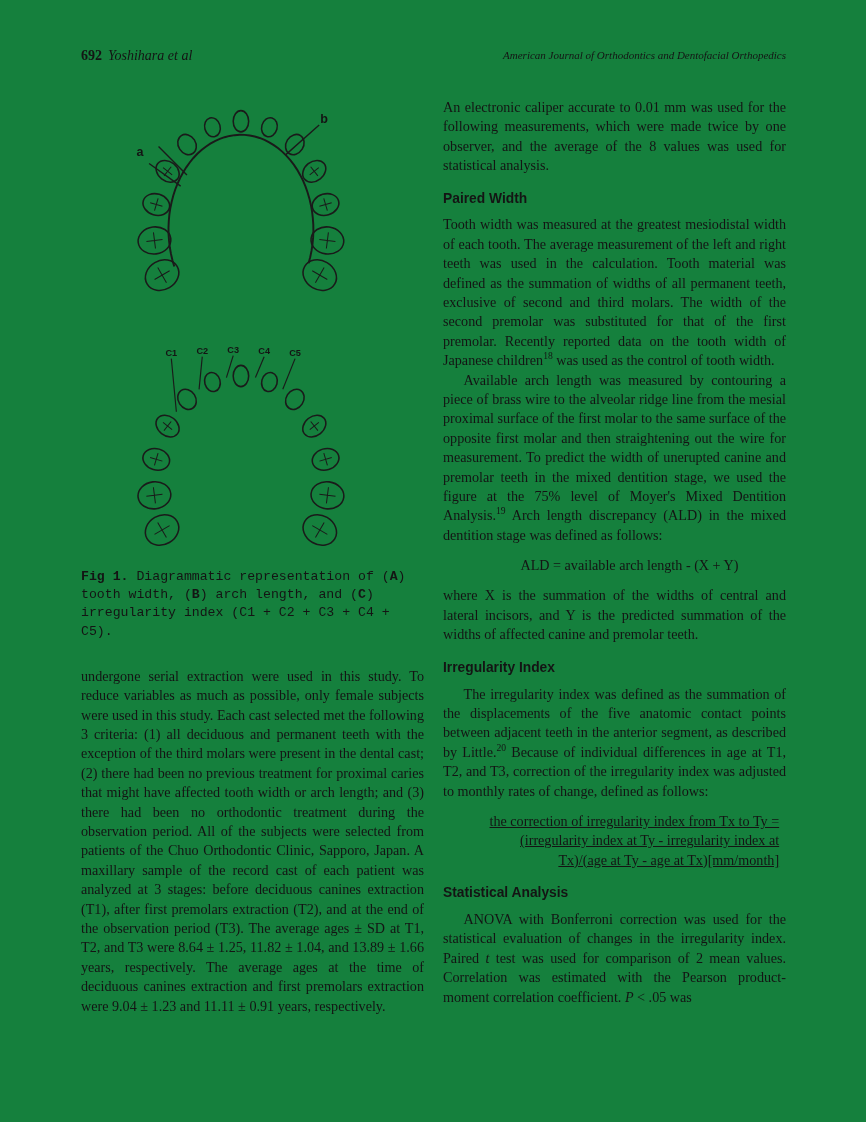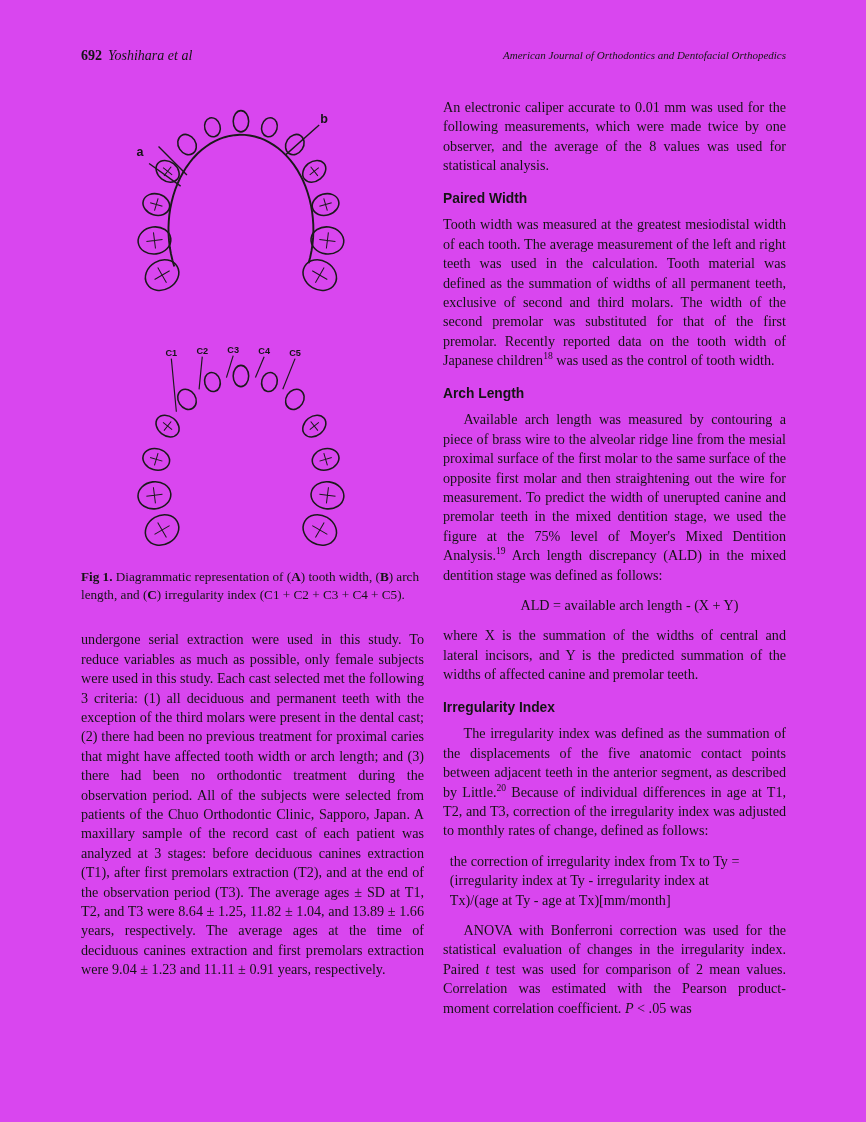--- a/index.html
+++ b/index.html
@@ -1,43 +1,43 @@
 <!DOCTYPE html>
 <html><head>
 <meta charset="utf-8">
 <style>
   html, body { margin: 0; padding: 0; background: #e8e8e8; }
   .page {
-    width: 866px; height: 1122px; margin: 0 auto; background: #d946ef;
+    width: 866px; height: 1122px; margin: 0 auto; background: #15803d;
     position: relative; box-sizing: border-box;
     padding: 48px 80px 0 81px;
     font-family: "Liberation Serif", serif; color: #141414;
     overflow: hidden;
   }
   .header { display: flex; justify-content: space-between; align-items: flex-start; font-size: 13.6px; }
   .hdr-left { font-size: 14px; }
   .hdr-page-num { font-weight: bold; margin-right: 6px; }
   .hdr-authors { font-style: italic; }
   .hdr-right { text-align: right; font-style: italic; line-height: 1.35; font-size: 11px; }
   .columns { display: flex; gap: 19px; margin-top: 34px; }
   .col { width: 343px; }
   .body-text { font-size: 14.15px; line-height: 1.37; text-align: justify; }
   .body-text p { margin: 0; }
   .indent { text-indent: 1.45em; }
   .figure-block { margin: 2px 0 26px 0; }
   .fig-svg { display: block; margin-left: 42px; }
   .fig-svg.upper { margin-bottom: 44px; }
-  .caption { font-family: Liberation Serif, serif; font-size: 13.2px; line-height: 1.38; margin-top: 14px; text-align: left; }
+  .caption { font-family: Liberation Mono, monospace; font-size: 13.2px; line-height: 1.38; margin-top: 14px; text-align: left; }
   .cap-bold { font-weight: bold; }
   h3.sec {
     font-family: "Liberation Sans", sans-serif; font-size: 13.8px; font-weight: bold;
     margin: 14px 0 7px 0; text-align: left;
   }
   .equation { margin: 11px 0 11px 30px; text-align: center; }
-  .formula-block { margin: 11px auto 11px auto; text-align: left; white-space: pre-line; width: 96%; }
+  .formula-block { margin: 11px auto 11px auto; text-align: right; white-space: pre-line; width: 96%; text-decoration: underline; }
   sup.ref { font-size: 0.68em; vertical-align: super; line-height: 0; }
   .it { font-style: italic; }
   .fig-label { font-family: "Liberation Sans", sans-serif; font-weight: bold; font-size: 13px; fill: #141414; }
   .fig-label-sm { font-family: "Liberation Sans", sans-serif; font-weight: bold; font-size: 9.5px; fill: #141414; text-anchor: middle; }
 </style>
 </head>
 <body>
 
 <div class="page">
 
@@ -129,27 +129,27 @@
       </div>
     </div>
 
     <div class="col body-text">
 
       <p>An electronic caliper accurate to 0.01 mm was used for the following measurements, which were made twice by one observer, and the average of the 8 values was used for statistical analysis.</p>
 
       <h3 class="sec">Paired Width</h3>
       <p><span>Tooth width was measured at the greatest mesiodistal width of each tooth. The average measurement of the left and right teeth was used in the calculation. Tooth material was defined as the summation of widths of all permanent teeth, exclusive of second and third molars. The width of the second premolar was substituted for that of the first premolar. Recently reported data on the tooth width of Japanese children</span><sup class="ref">18</sup><span> was used as the control of tooth width.</span></p>
 
-      <h3 class="sec">Arch Length</h3>
       <p class="indent"><span>Available arch length was measured by contouring a piece of brass wire to the alveolar ridge line from the mesial proximal surface of the first molar to the same surface of the opposite first molar and then straightening out the wire for measurement. To predict the width of unerupted canine and premolar teeth in the mixed dentition stage, we used the figure at the 75% level of Moyer's Mixed Dentition Analysis.</span><sup class="ref">19</sup><span> Arch length discrepancy (ALD) in the mixed dentition stage was defined as follows:</span></p>
       <div class="equation">ALD = available arch length - (X + Y)</div>
       <p>where X is the summation of the widths of central and lateral incisors, and Y is the predicted summation of the widths of affected canine and premolar teeth.</p>
 
       <h3 class="sec">Irregularity Index</h3>
       <p class="indent"><span>The irregularity index was defined as the summation of the displacements of the five anatomic contact points between adjacent teeth in the anterior segment, as described by Little.</span><sup class="ref">20</sup><span> Because of individual differences in age at T1, T2, and T3, correction of the irregularity index was adjusted to monthly rates of change, defined as follows:</span></p>
       <div class="formula-block">the correction of irregularity index from Tx to Ty =
 (irregularity index at Ty - irregularity index at
 Tx)/(age at Ty - age at Tx)[mm/month]</div>
 
+      <h3 class="sec">Statistical Analysis</h3>
       <p class="indent"><span>ANOVA with Bonferroni correction was used for the statistical evaluation of changes in the irregularity index. Paired </span><span class="it">t</span><span> test was used for comparison of 2 mean values. Correlation was estimated with the Pearson product-moment correlation coefficient. </span><span class="it">P</span><span> &lt; .05 was</span></p>
     </div>
   </div>
 </div>
 
 </body></html>

